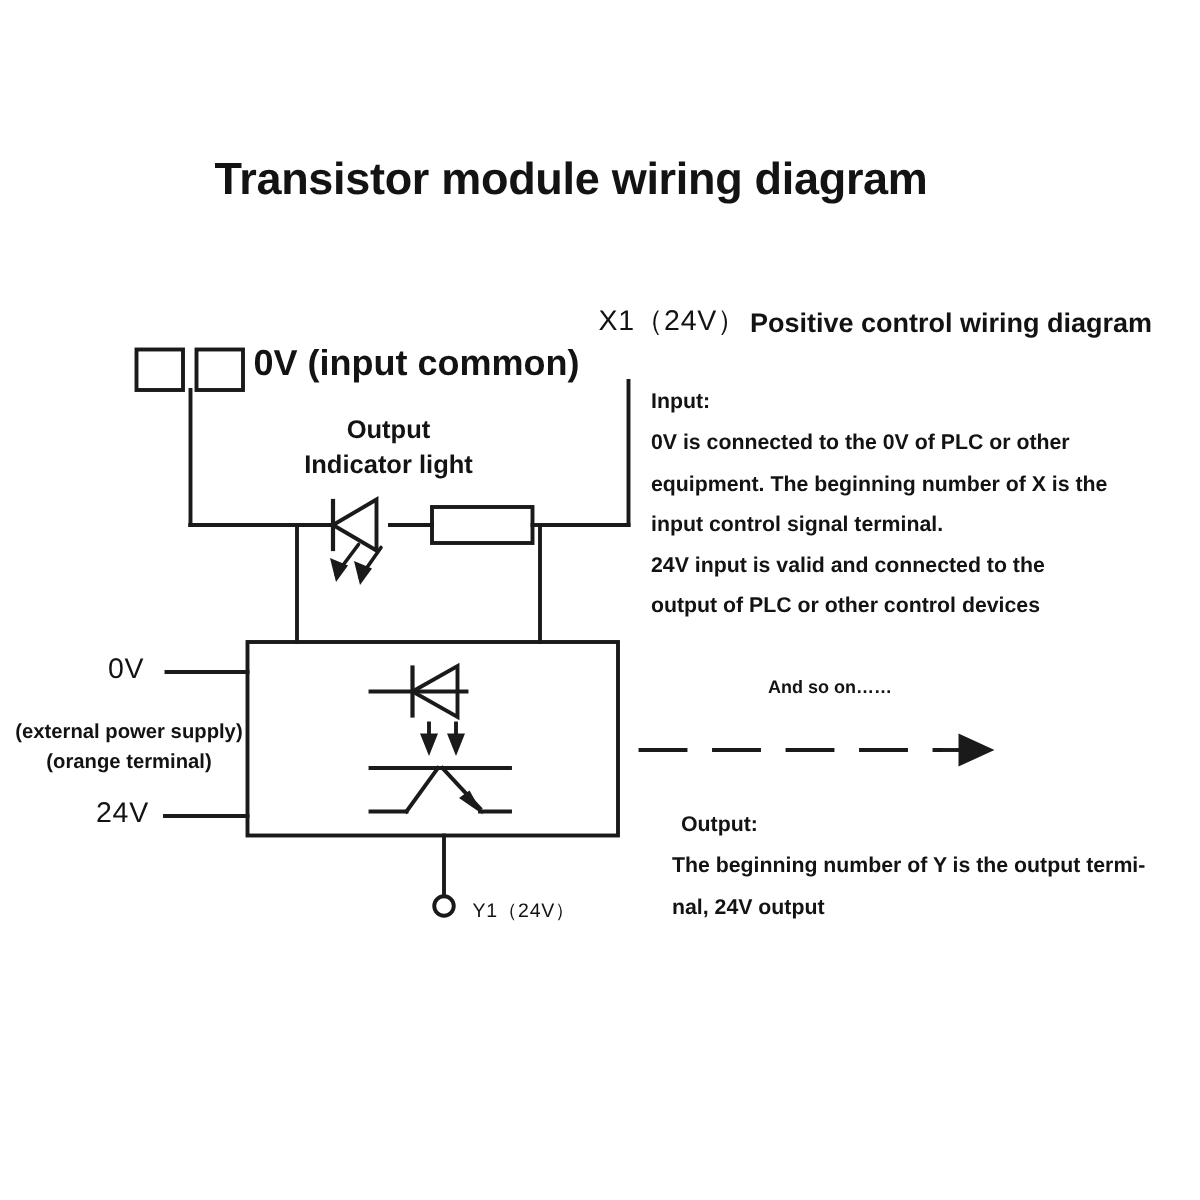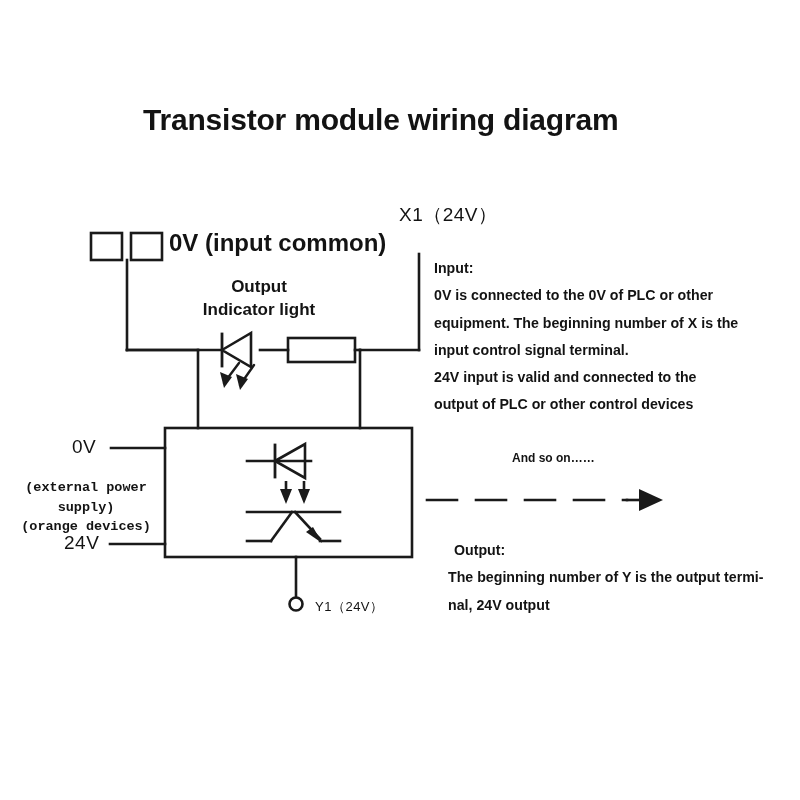--- a/index.html
+++ b/index.html
@@ -77,21 +77,20 @@
   }
   #label-external-supply {
     left: 7px;
     top: 478px;
     font-size: 13.5px;
     font-weight: 700;
     text-align: center;
     width: 158px;
     line-height: 1.45;
     white-space: normal;
-    font-family: Liberation Mono, monospace;
   }
   #label-y1 {
     left: 315px;
     top: 600px;
     font-size: 13px;
   }
   #label-and-so-on {
     left: 512px;
     top: 452px;
     font-size: 12px;
@@ -209,30 +208,31 @@
 
     <g fill="#1a1a1a">
       <path d="M663 500 L639 489 L639 511 Z"></path>
     </g>
   </svg>
 
   <div class="txt" id="page-title">Transistor module wiring diagram</div>
 
   <div class="txt light" id="label-x1">X1（24V）</div>
 
+  <div class="txt bold" id="label-positive-control">Positive control wiring diagram</div>
 
   <div class="txt bold" id="label-0v-common">0V (input common)</div>
 
   <div class="txt" id="label-input-indicator"><span>Output</span><br><span>Indicator light</span></div>
 
   <div class="txt light" id="label-0v-supply">0V</div>
 
   <div class="txt light" id="label-24v-supply">24V</div>
 
-  <div class="txt" id="label-external-supply"><span>(external power supply)</span><br><span>(orange devices)</span></div>
+  <div class="txt" id="label-external-supply"><span>(external power supply)</span><br><span>(orange terminal)</span></div>
 
   <div class="txt light" id="label-y1">Y1（24V）</div>
 
   <div class="txt" id="label-and-so-on">And so on……</div>
 
   <div class="block-text" id="input-block">
     <span class="ln">Input:</span>
     <span class="ln">0V is connected to the 0V of PLC or other</span>
     <span class="ln">equipment. The beginning number of X is the</span>
     <span class="ln">input control signal terminal.</span>

